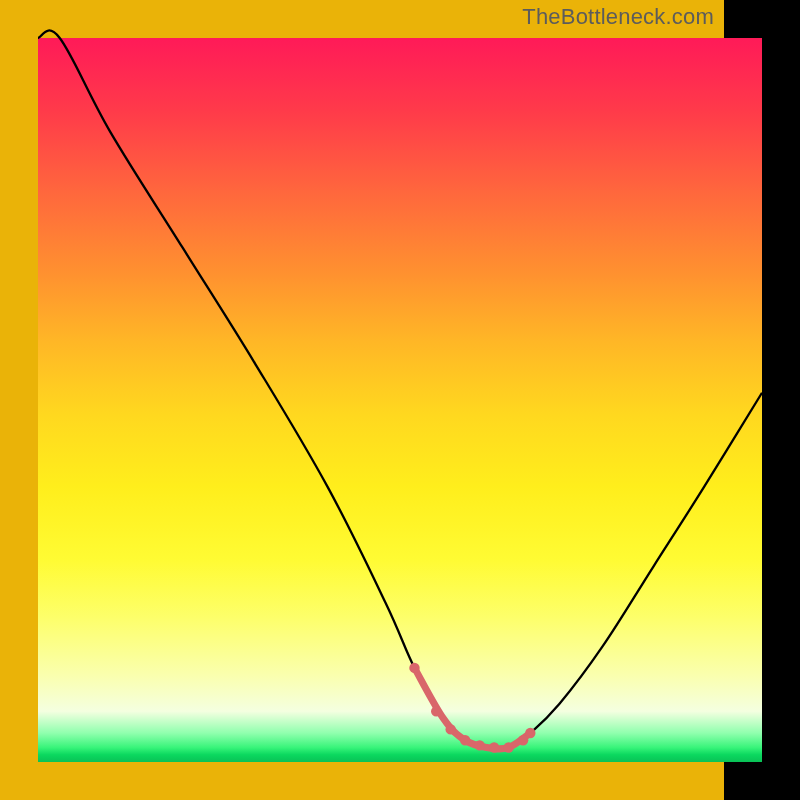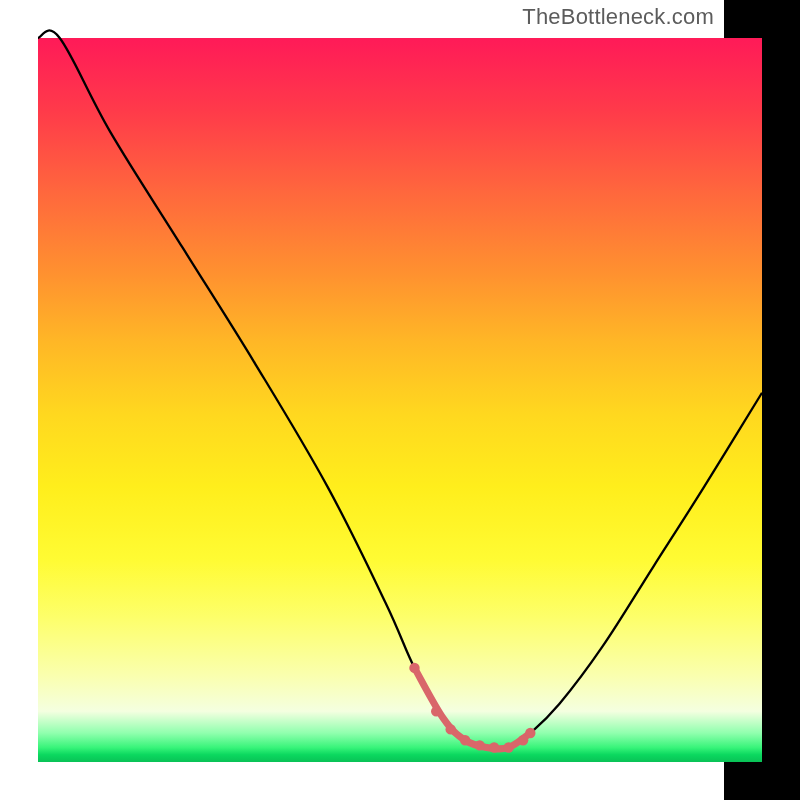--- a/index.html
+++ b/index.html
@@ -8,21 +8,21 @@
     width: 800px;
     height: 800px;
     overflow: hidden;
     background: #000;
     font-family: Arial, Helvetica, sans-serif;
   }
   .frame {
     position: relative;
     width: 724px;
     height: 800px;
-    background: #ffffff;
+    background: #eab308;
   }
   .plot-area {
     position: absolute;
     left: 38px;
     top: 38px;
     width: 724px;
     height: 724px;
     background: linear-gradient(
       to bottom,
       #ff1a58 0%,

